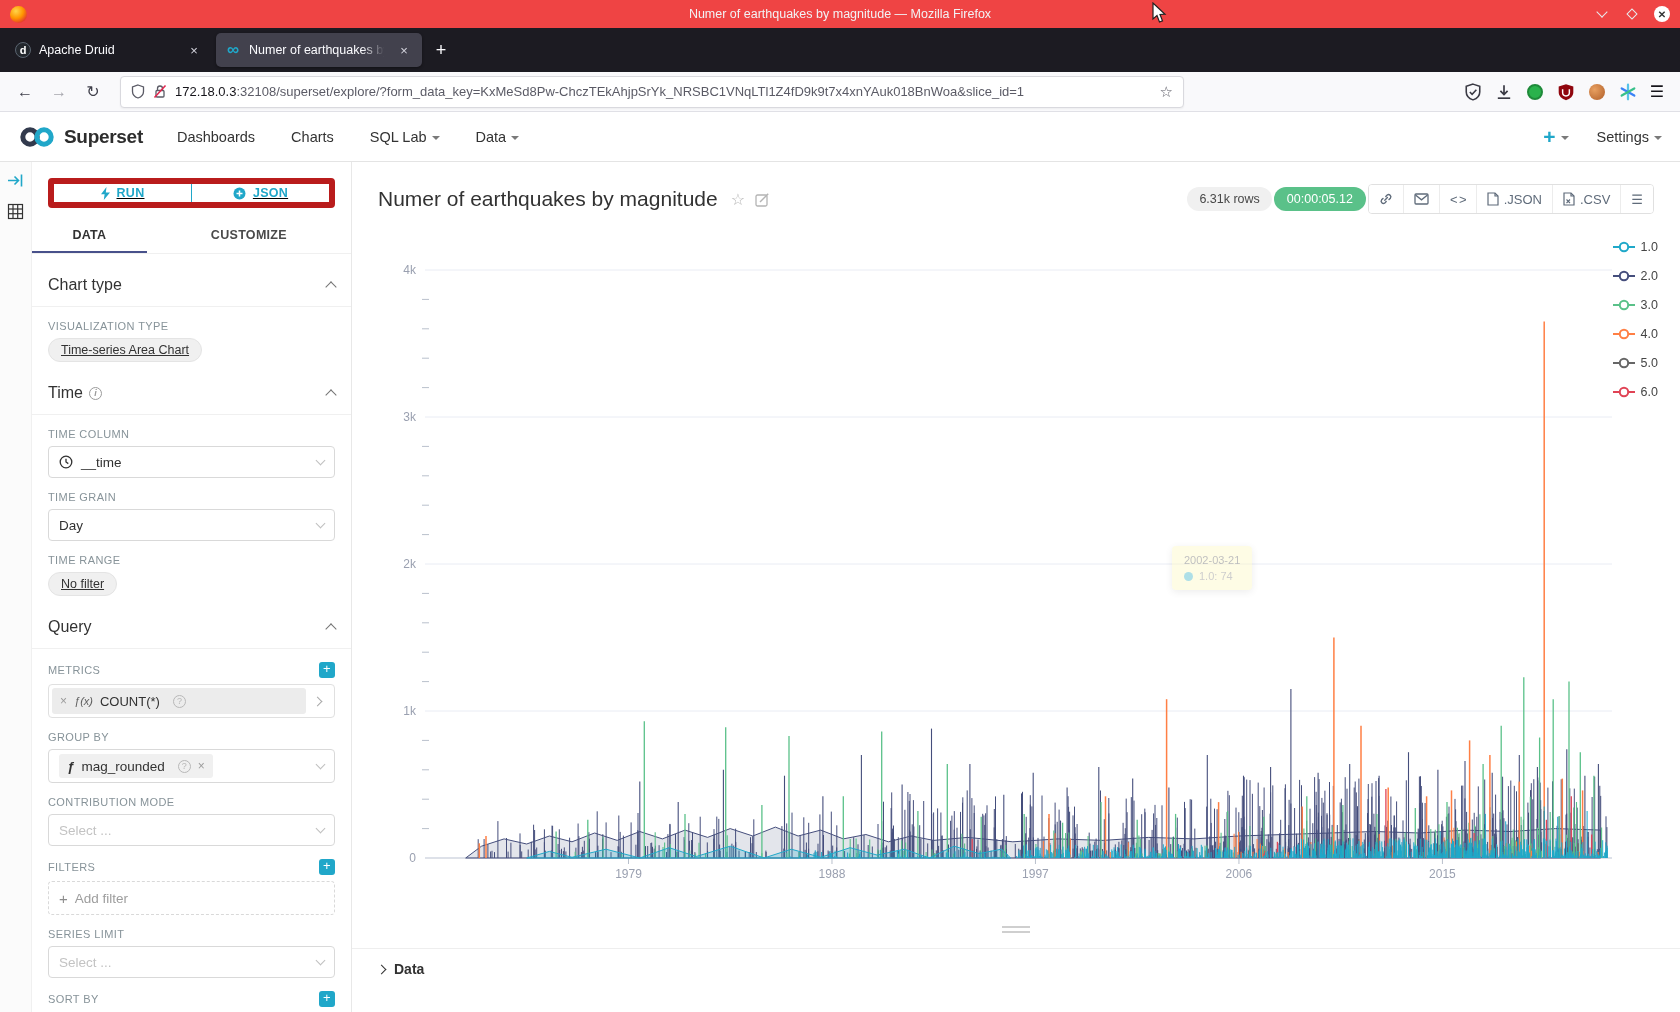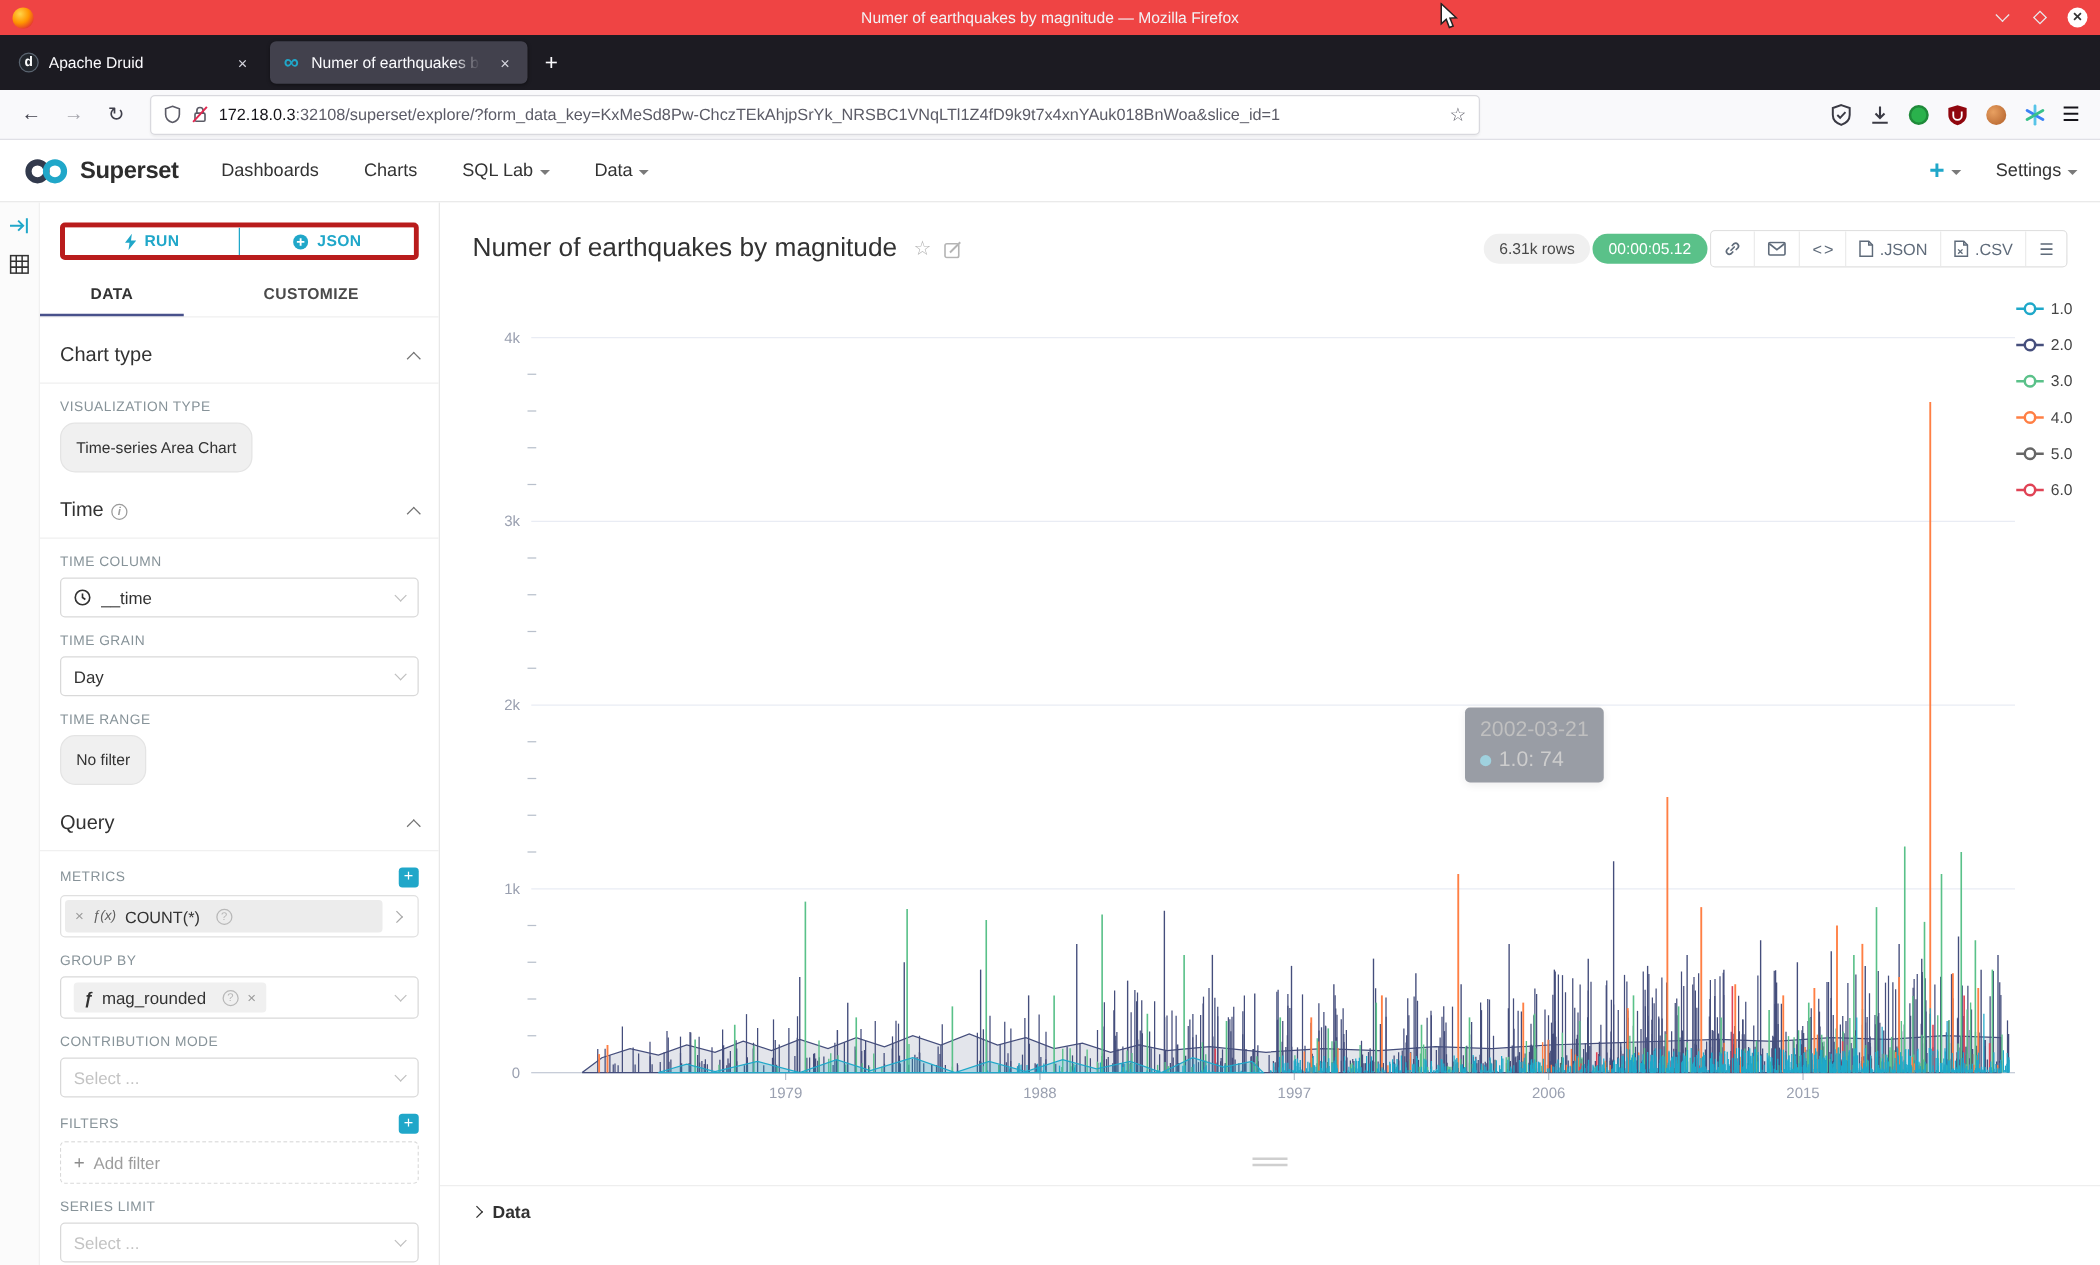--- a/index.html
+++ b/index.html
@@ -50,35 +50,35 @@
   .nav-item { display:flex; align-items:center; gap:5px; cursor:pointer; }
   .caret { width:0; height:0; border-left:4px solid transparent; border-right:4px solid transparent; border-top:4.5px solid #7a7a7a; margin-top:2px; }
   .nav-right { margin-left:auto; display:flex; align-items:center; gap:28px; }
   .plus-teal { color:#20a7c9; font-size:21px; font-weight:bold; line-height:1; }
 
   
   .main { position:absolute; top:162px; left:0; right:0; bottom:0; display:flex; }
   .rail { width:32px; background:#fbfbfb; border-right:1px solid #f0f0f0; padding-top:10px; display:flex; flex-direction:column; align-items:center; gap:14px; }
   .panel { width:320px; border-right:1px solid #e8e8e8; background:#fff; padding:16px 16px 0 16px; overflow:hidden; }
 
-  .runsave { display:flex; height:30px; border:4px solid #b91c1c; border-radius:4px; overflow:hidden; }
+  .runsave { display:flex; height:30px; border:6px solid #b91c1c; border-radius:4px; overflow:hidden;text-decoration:underline; }
   .rs-btn { flex:1; display:flex; align-items:center; justify-content:center; gap:7px; color:#20a7c9; font-size:12.5px; font-weight:bold; letter-spacing:.3px; background:#fff; cursor:pointer; }
   .rs-btn + .rs-btn { border-left:1px solid #20a7c9; }
 
   .ptabs { display:flex; margin:14px -16px 0 -16px; border-bottom:1px solid #f0f0f0; font-size:12.5px; font-weight:bold; color:#323232; letter-spacing:.3px; }
   .ptab { padding:6px 0 9px 0; text-align:center; cursor:pointer; }
   .ptab.active { border-bottom:2px solid #48518b; }
   .ptab-data { width:36%; }
   .ptab-cust { width:64%; color:#4a4a4a; }
 
   .sec-head { display:flex; align-items:center; margin-top:22px; font-size:16px; color:#323232; }
   .sec-chev { margin-left:auto; width:8px; height:8px; border-right:1.6px solid #747474; border-bottom:1.6px solid #747474; transform:rotate(-135deg); margin-top:4px; }
   .sec-div { height:1px; background:#f0f0f0; margin:12px -16px 0 -16px; }
   .ctl-label { margin-top:13px; font-size:11px; color:#879399; letter-spacing:.4px; display:flex; align-items:center; }
-  .pill { display:inline-flex; align-items:center; height:40px; padding:0 12px; background:#f0f0f0; border:1px solid #e4e4e4; border-radius:12px; font-size:12.5px; color:#323232; margin-top:6px; }
+  .pill { display:inline-flex; align-items:center; height:24px; padding:0 12px; background:#f0f0f0; border:1px solid #e4e4e4; border-radius:12px; font-size:12.5px; color:#323232; margin-top:6px;text-decoration:underline; }
   .select { margin-top:6px; height:32px; border:1px solid #d9d9d9; border-radius:4px; display:flex; align-items:center; padding:0 10px; font-size:13.5px; color:#323232; position:relative; background:#fff; }
   .select .dd { position:absolute; right:10px; width:7px; height:7px; border-right:1.4px solid #bfbfbf; border-bottom:1.4px solid #bfbfbf; transform:rotate(45deg); margin-top:-3px; }
   .placeholder { color:#c3c3c3; }
   .info-i { width:13px; height:13px; border-radius:50%; border:1px solid #9b9b9b; color:#9b9b9b; font-size:9px; display:inline-flex; align-items:center; justify-content:center; margin-left:6px; font-style:italic; font-weight:bold; }
   .q-ico { width:13px; height:13px; border-radius:50%; border:1px solid #b8b8b8; color:#b8b8b8; font-size:9px; display:inline-flex; align-items:center; justify-content:center; margin-left:6px; flex:none;}
   .plus-btn { margin-left:auto; width:16px; height:16px; background:#20a7c9; border-radius:3px; color:#fff; font-size:13px; line-height:14px; text-align:center; cursor:pointer; }
   .metric-box { margin-top:6px; height:34px; border:1px solid #e0e0e0; border-radius:4px; display:flex; align-items:center; padding:3px; }
   .metric-pill { flex:1; background:#ececec; border-radius:3px; height:26px; display:flex; align-items:center; padding:0 8px; gap:7px; font-size:13px; color:#323232; }
   .tok-x { color:#9b9b9b; font-size:12px; }
   .fx { font-size:11px; font-style:italic; color:#5f5f5f; }
@@ -95,21 +95,21 @@
   .hd-ico { color:#b4b4b4; font-size:16px; margin-left:13px; }
   .chead-right { margin-left:auto; display:flex; align-items:center; gap:2px; }
   .badge-rows { height:24px; padding:0 12px; background:#f0f0f0; border-radius:12px; font-size:12.5px; color:#484848; display:flex; align-items:center; }
   .badge-timer { height:24px; padding:0 13px; background:#5ac189; border-radius:12px; font-size:12.5px; color:#fff; display:flex; align-items:center; }
   .btn-group { display:flex; border:1px solid #e0e0e0; border-radius:4px; height:30px; overflow:hidden; }
   .bg-seg { display:flex; align-items:center; justify-content:center; padding:0 10px; color:#5f6b7a; font-size:13px; gap:5px; background:#fff; cursor:pointer; }
   .bg-seg + .bg-seg { border-left:1px solid #ececec; }
   .legend { position:absolute; top:78px; right:22px; z-index:2; display:flex; gap:15px; align-items:center;flex-direction:column; }
   .legend-item { display:flex; align-items:center; gap:5px; font-size:12.5px; color:#454545; cursor:pointer; }
 
-  .tooltip { position:absolute; left:820px; top:384px; z-index:3; background:#0f172a; border-radius:4px; box-shadow:0 2px 8px rgba(0,0,0,.18); padding:8px 12px; opacity:.42; font-size:17px; color:#6b6b6b;margin-top:20px; }
+  .tooltip { position:absolute; left:820px; top:384px; z-index:3; background:#fef9c3; border-radius:4px; box-shadow:0 2px 8px rgba(0,0,0,.18); padding:8px 12px; opacity:.42; font-size:11px; color:#6b6b6b; }
   .tt-row { display:flex; align-items:center; gap:6px; margin-top:4px; color:#8a8a8a; }
   .tt-dot { width:9px; height:9px; border-radius:50%; background:#1FA8C9; opacity:.85; }
 
   .drag-handle { position:absolute; left:50%; transform:translateX(-50%); top:764px; z-index:3; cursor:row-resize; }
   .drag-handle div { width:28px; height:2px; background:#cfcfcf; margin-bottom:3px; }
   .data-section { position:absolute; left:0; right:0; top:786px; bottom:0; border-top:1px solid #eeeeee; background:#fff; z-index:2; }
   .data-row { display:flex; align-items:center; gap:9px; padding:12px 0 0 26px; }
   .data-caret { width:7px; height:7px; border-right:1.7px solid #323232; border-bottom:1.7px solid #323232; transform:rotate(-45deg); }
   .data-title { font-size:14px; font-weight:bold; color:#323232; }
 

